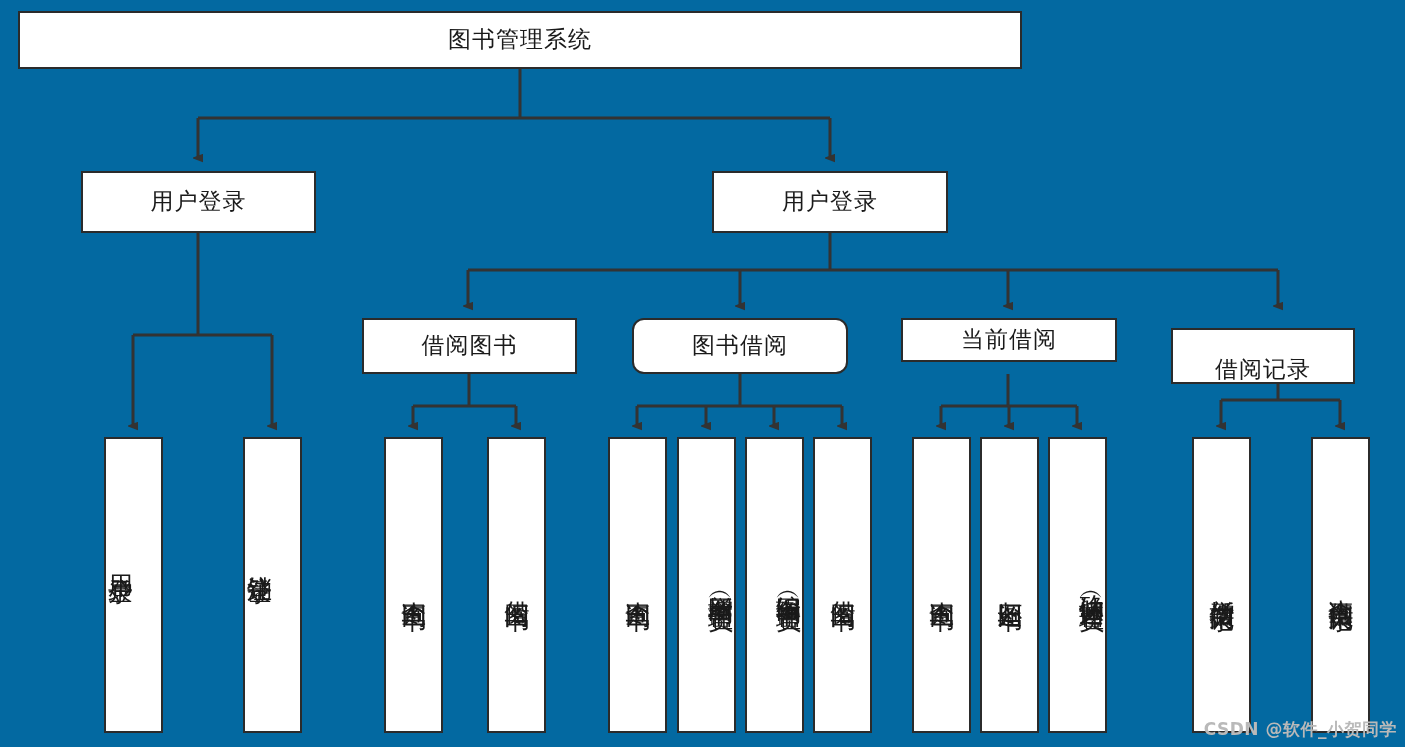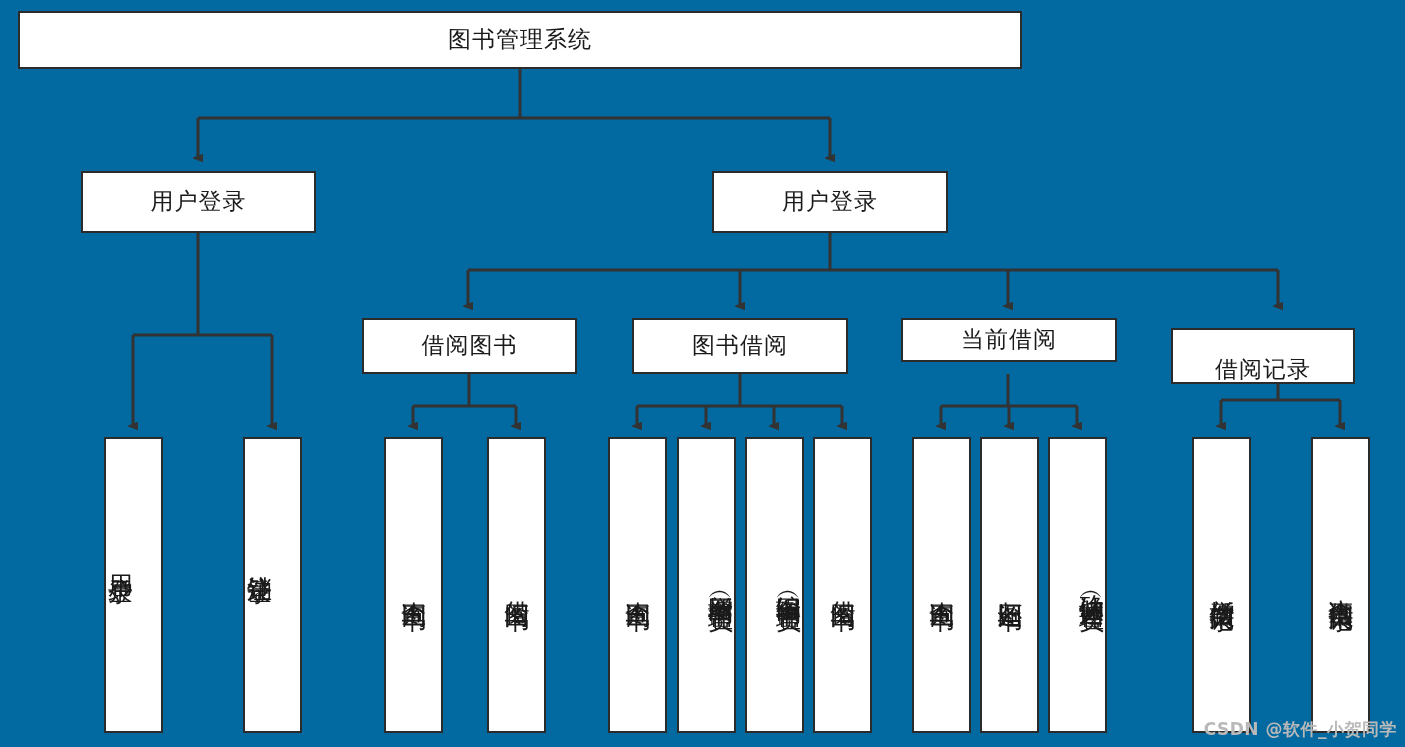--- a/index.html
+++ b/index.html
@@ -129,21 +129,21 @@
   <div class="node horiz" style="left:81px; top:171px; width:235px; height:62px;">
     <span>用户登录</span>
   </div>
   <div class="node horiz" style="left:712px; top:171px; width:236px; height:62px;">
     <span>用户登录</span>
   </div>
 
   <div class="node horiz" style="left:362px; top:318px; width:215px; height:56px;">
     <span>借阅图书</span>
   </div>
-  <div class="node horiz" style="left:632px; top:318px; width:216px; height:56px;">
+  <div class="node horiz" style="left:632px; top:318px; width:216px; height:56px;border-radius:12px;">
     <span>图书借阅</span>
   </div>
   <div class="node horiz" style="left:901px; top:318px; width:216px; height:44px;">
     <span>当前借阅</span>
   </div>
   <div class="node horiz" style="left:1171px; top:328px; width:184px; height:56px;align-items:flex-end;">
     <span>借阅记录</span>
   </div>
 
   <div class="node vert anchor-bottom" style="left:104px; top:437px; width:59px; height:296px;">

